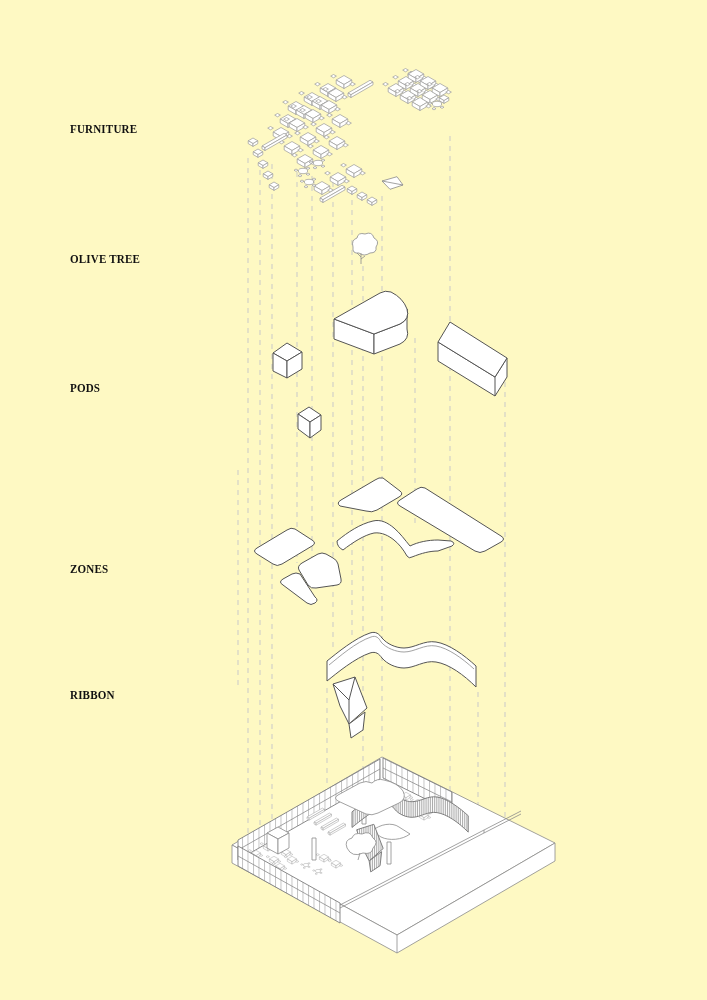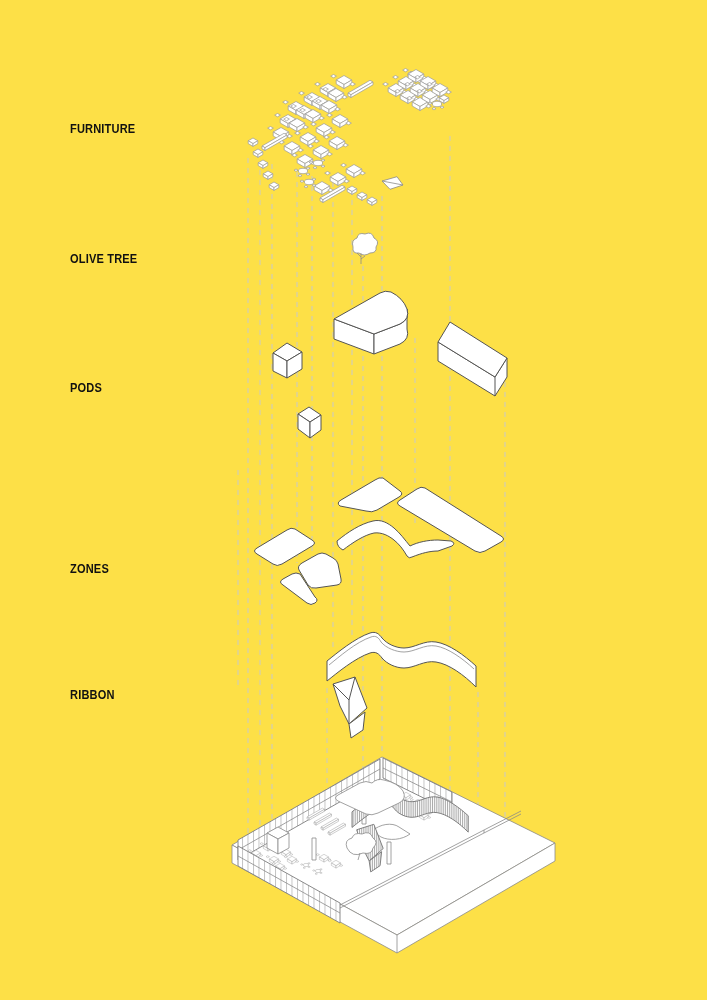--- a/index.html
+++ b/index.html
@@ -1,17 +1,17 @@
 <!DOCTYPE html>
 <html><head>
 <meta charset="utf-8">
 <style>
   html,body{margin:0;padding:0;background:#fff;}
-  #stage{position:relative;width:707px;height:1000px;background:#fde047;overflow:hidden;
-         font-family:Liberation Sans, sans-serif;}
+  #stage{position:relative;width:707px;height:1000px;background:#fef9c3;overflow:hidden;
+         font-family:Liberation Serif, serif;}
   .layer-label{position:absolute;left:70px;color:#111;font-weight:bold;font-size:13px;
                letter-spacing:.2px;transform:scaleX(.85);transform-origin:left center;
                white-space:nowrap;}
   #lbl-furniture{top:121px;}
   #lbl-olive{top:251px;}
   #lbl-pods{top:380px;}
   #lbl-zones{top:561px;}
   #lbl-ribbon{top:687px;}
   svg{position:absolute;top:0;left:0;}
   .ln-dark{fill:#fff;stroke:#555;stroke-width:1;stroke-linejoin:round;}

